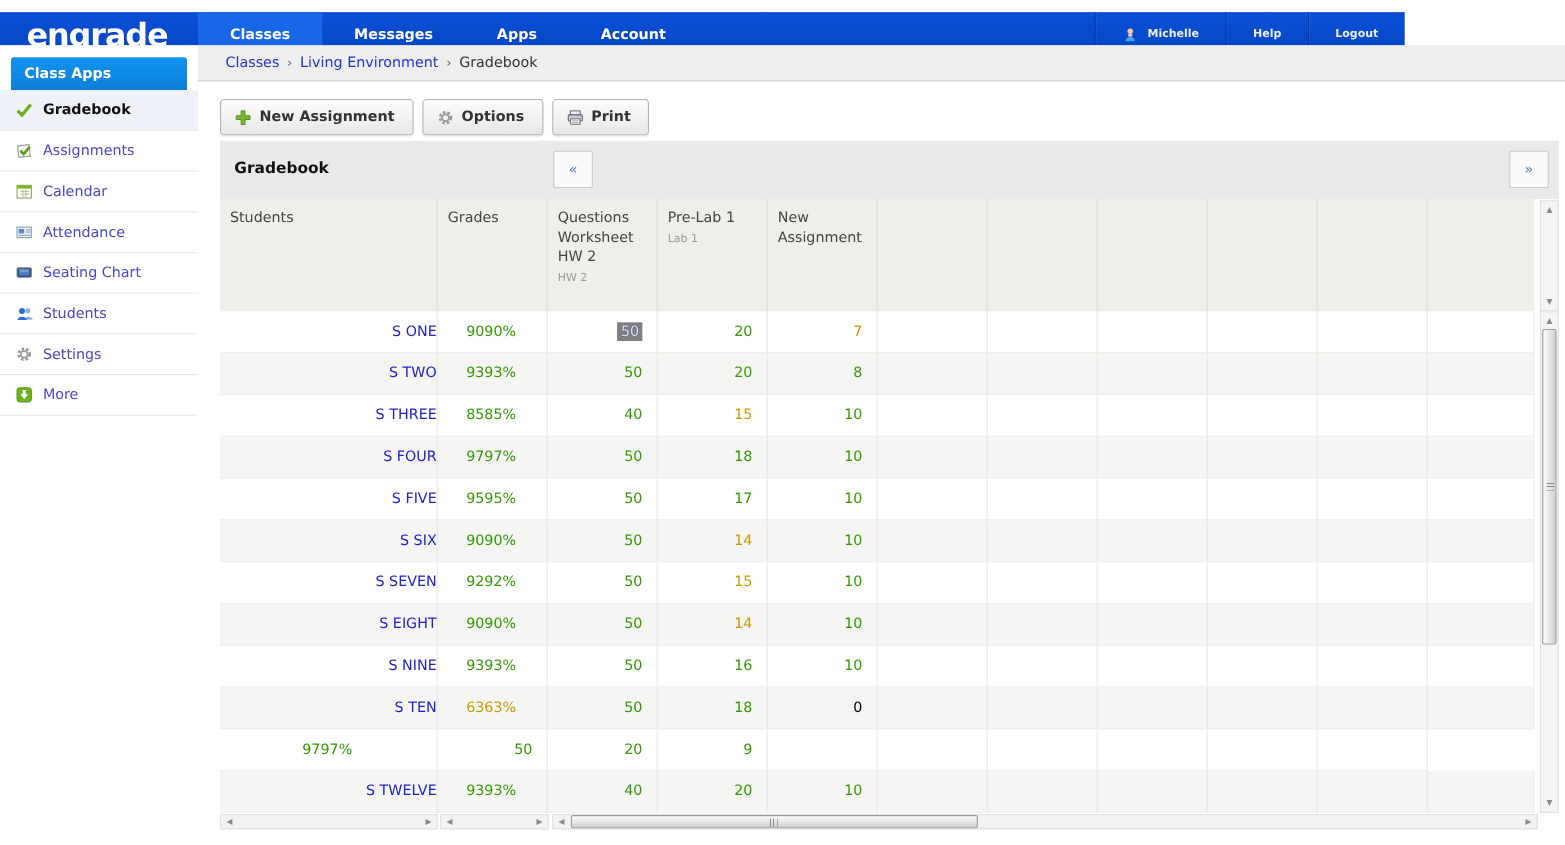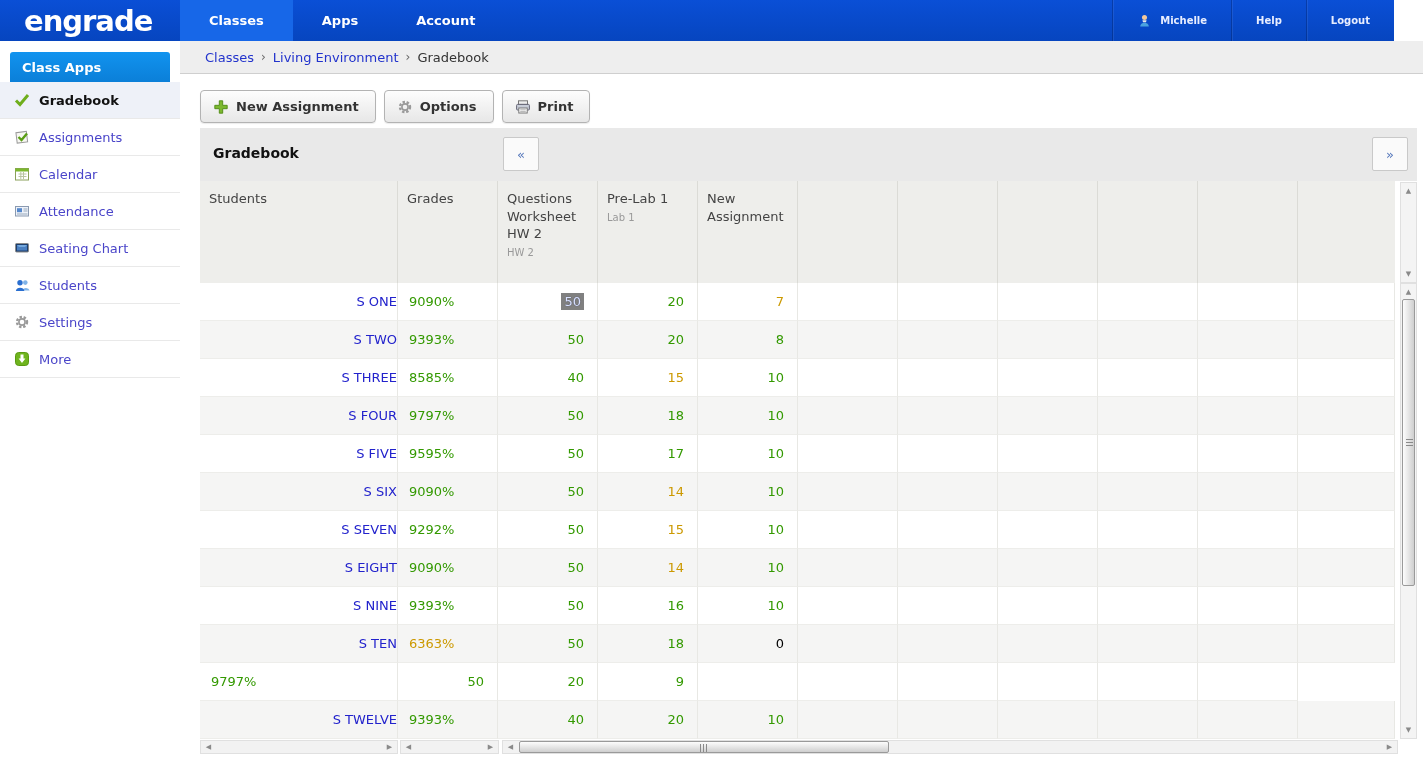--- a/index.html
+++ b/index.html
@@ -3,21 +3,21 @@
 <meta charset="utf-8">
 <style>
   * { box-sizing: border-box; }
   html,body { margin:0; padding:0; }
   body {
     width:1423px; height:768px; overflow:hidden; background:#fff;
     font-family:"DejaVu Sans","Liberation Sans",sans-serif; font-size:13px; color:#333;
     position:relative;
   }
   
-  .navbar { position:absolute; left:0; top:0; width:1394px; height:41px;
+  .navbar { position:absolute; left:0; top:11px; width:1277px; height:41px;
     background:linear-gradient(#0a4fd6,#0645bf); display:flex; align-items:stretch; }
   .logo { color:#fff; font-weight:bold; font-size:29px; letter-spacing:-1px;
     padding:1px 20px 0 24px; display:flex; align-items:center; width:180px; }
   .nav-items { display:flex; align-items:stretch; }
   .nav-item { color:#fff; font-weight:bold; font-size:13px; padding:0 29px;
     display:flex; align-items:center; cursor:pointer; }
   .nav-item.active { background:#1767e8; }
   .nav-right { margin-left:auto; display:flex; align-items:stretch; }
   .nav-user, .nav-link { color:#e8eeff; font-weight:bold; font-size:10px; display:flex;
     align-items:center; padding:0 24px; border-left:1px solid rgba(0,0,20,0.22);
@@ -61,21 +61,21 @@
   .th { border-right:1px solid #dbdbd6; padding:9px 6px 0 9px; color:#444; line-height:1.35; overflow:hidden; }
   .th .sub { font-size:10px; color:#999; margin-top:3px; }
   
   .tbody { position:absolute; left:0; top:155px; width:1195px; height:456px; overflow:hidden; }
   .trow { height:38px; cursor:default; }
   .trow.alt { background:#f5f5f4; }
   .td { border-right:1px solid #e8e8e4; border-bottom:1px solid #ededea;
     display:flex; align-items:center; overflow:hidden; }
   .td.name { padding-left:9px;justify-content:flex-end; }
   .td.name span { color:#2222cc; cursor:pointer; }
-  .td.grades { justify-content:flex-start; padding:0 13px 0 11px; }
+  .td.grades { justify-content:center; padding:0 13px 0 11px; }
   .td.val { justify-content:flex-end; padding-right:13px; }
   .c-green { color:#339900; }
   .c-orange { color:#cc9900; }
   .c-black { color:#000000; }
   .sel-cell { background:#808080; color:#d9e2ff; padding:1px 3px; text-shadow:0 0 1px #335; }
   
   .vscroll { position:absolute; width:17px; background:#f4f4f4; border:1px solid #e0e0e0; }
   .vs-head { left:1200px; top:54px; height:101px; }
   .vs-body { left:1200px; top:155px; height:456px; }
   .arr { position:absolute; left:0; width:15px; height:14px; color:#8a8a8a; font-size:7px;
@@ -95,20 +95,21 @@
   .h-grip { position:absolute; left:50%; top:2px; margin-left:-4px; width:7px; height:8px;
     background:repeating-linear-gradient(to right,#8a8a8a 0 1px, transparent 1px 3px); }
 </style>
 </head>
 <body>
 
 <div class="navbar">
   <div class="logo">engrade</div>
   <div class="nav-items" id="nav-items">
       <div class="nav-item active">Classes</div>
+      <div class="nav-item">Messages</div>
       <div class="nav-item">Apps</div>
       <div class="nav-item">Account</div>
     </div>
   <div class="nav-right">
     <div class="nav-user">
       <span class="usr-ic">
         <svg width="15" height="15" viewBox="0 0 16 16">
             <circle cx="8" cy="4.8" r="2.7" fill="#f2c89c" stroke="#a8induced" stroke-width="0"></circle>
             <path d="M3.4 14.5 a4.6 4.2 0 0 1 9.2 0 Z" fill="#4aa3e0"></path>
             <path d="M5.8 7.6 h4.4 l-0.6 2.2 h-3.2 Z" fill="#e8e8e8"></path>

